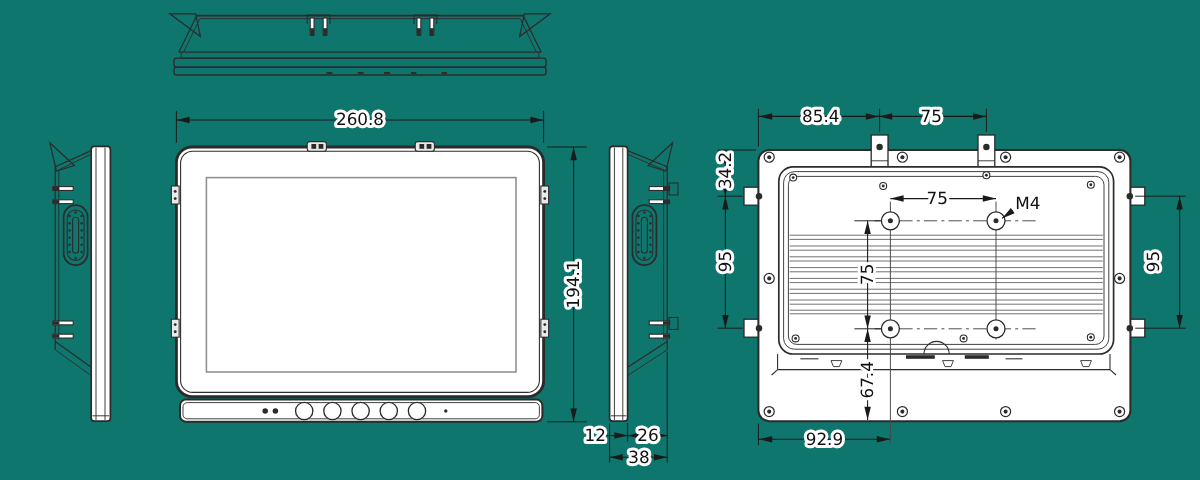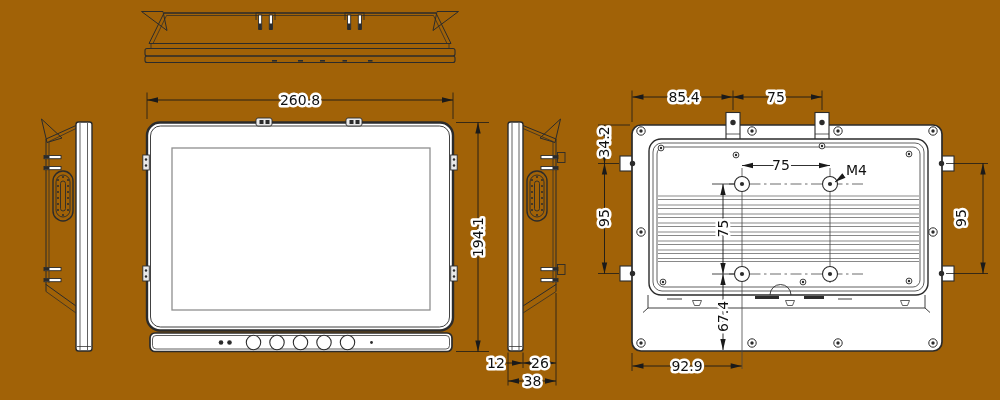--- a/index.html
+++ b/index.html
@@ -1,16 +1,16 @@
 <!DOCTYPE html>
 <html><head>
 <meta charset="utf-8">
 <style>
   html,body{margin:0;padding:0;background:#fff;}
-  .stage{position:relative;width:1000px;height:400px;background:#a16207;overflow:hidden;
+  .stage{position:relative;width:1000px;height:400px;background:#0f766e;overflow:hidden;
          font-family:"DejaVu Sans",sans-serif;}
   svg{display:block;}
   
   .s  {stroke:#2b2b2b;fill:none;stroke-linecap:butt;}
   .s07{stroke-width:.75;}
   .s09{stroke-width:.9;}
   .s1 {stroke-width:1;}
   .s11{stroke-width:1.1;}
   .s14{stroke-width:1.4;}
   .s17{stroke-width:1.7;}

